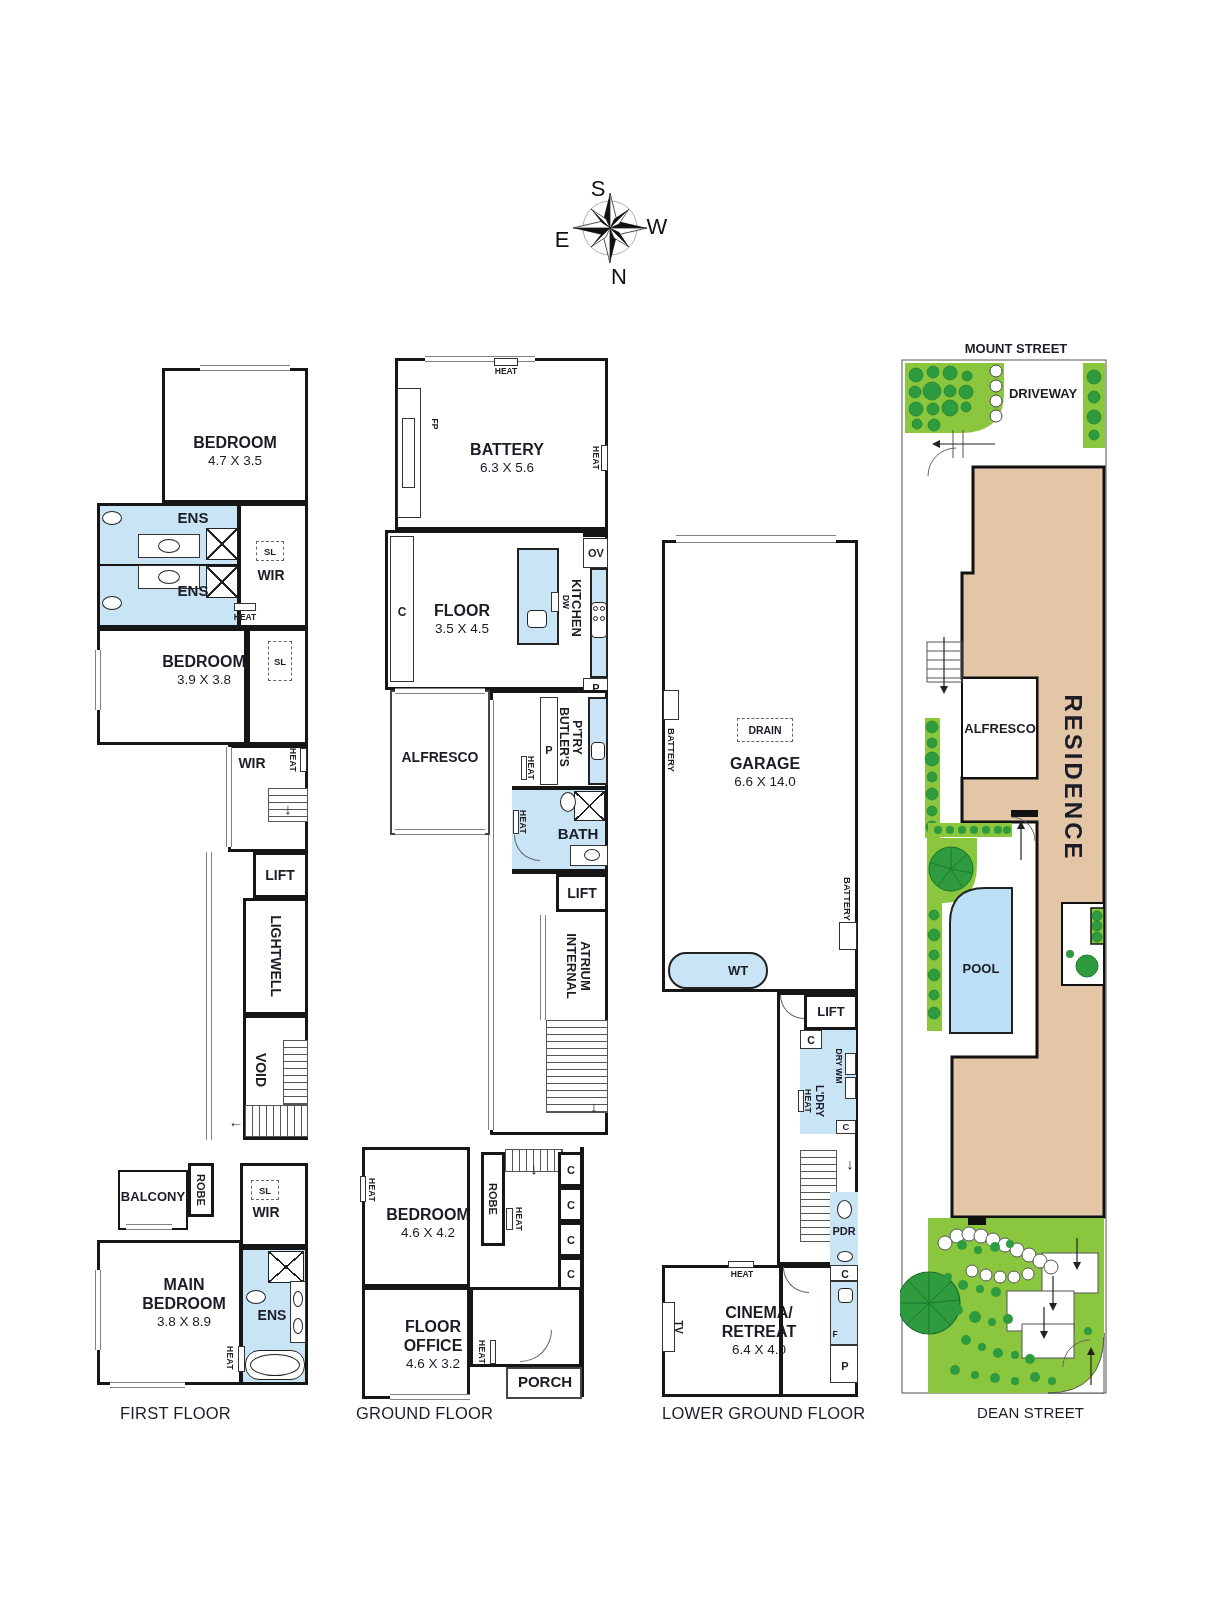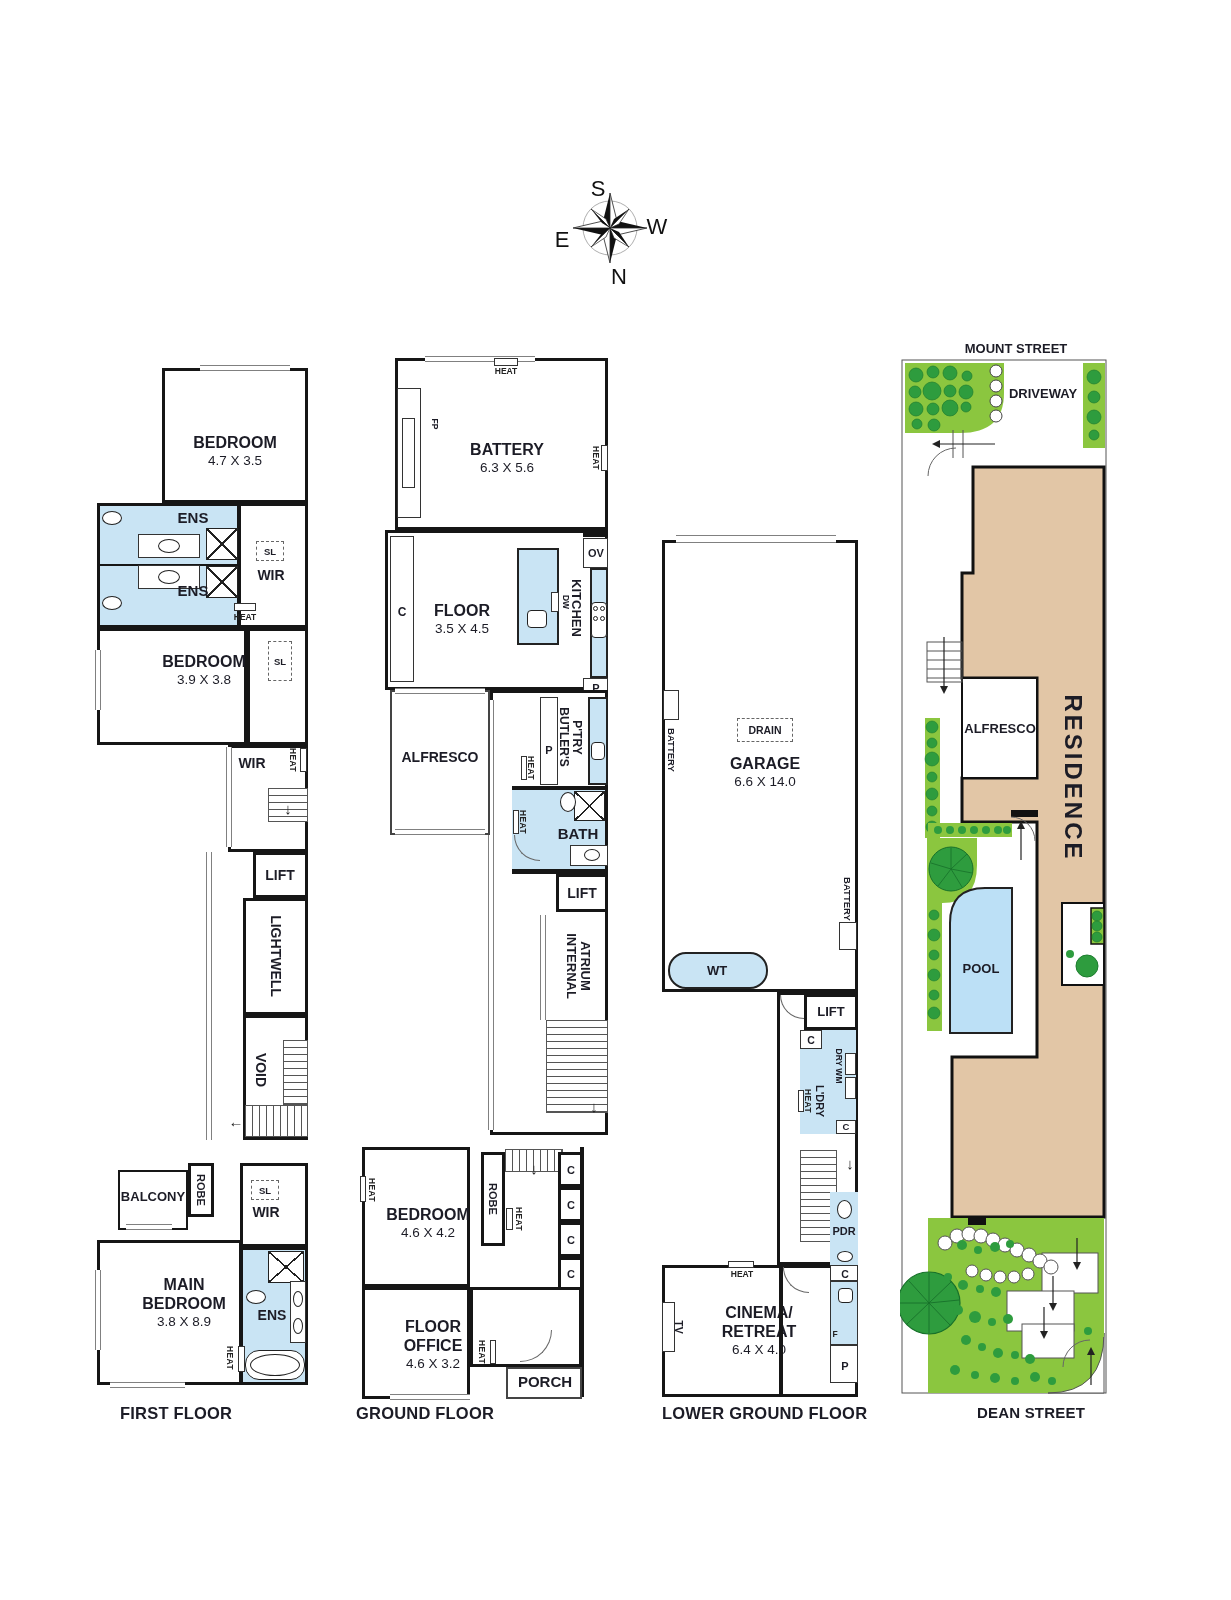--- a/index.html
+++ b/index.html
@@ -14,21 +14,21 @@
   .box{position:absolute;border:1.5px solid #333;background:#fff;box-sizing:border-box;}
   .dash{position:absolute;border:1.5px dashed #666;background:#fff;box-sizing:border-box;
         display:flex;align-items:center;justify-content:center;font-size:10px;font-weight:700;}
   .lbl{position:absolute;font-weight:600;font-size:16px;line-height:1.18;text-align:center;
        white-space:nowrap;transform:translate(-50%,-50%);}
   .vlbl{position:absolute;writing-mode:vertical-lr;font-weight:600;font-size:13px;line-height:1.1;
         text-align:center;white-space:nowrap;transform:translate(-50%,-50%);}
   .dim{font-weight:400;font-size:13.5px;}
   .s8{font-size:8.5px}.s9{font-size:9.5px}.s10{font-size:10.5px}.s11{font-size:11px}
   .s12{font-size:12px}.s13{font-size:13px}.s14{font-size:14px}.s15{font-size:15px}
-  .cap{position:absolute;font-weight:700;font-size:16.5px;white-space:nowrap;letter-spacing:.2px;}
+  .cap{position:absolute;font-weight:400;font-size:16.5px;white-space:nowrap;letter-spacing:.2px;}
   .win-h{position:absolute;height:6px;background:#fff;border-top:1.3px solid #808080;
          border-bottom:1.3px solid #808080;box-sizing:border-box;}
   .win-v{position:absolute;width:6px;background:#fff;border-left:1.3px solid #808080;
          border-right:1.3px solid #808080;box-sizing:border-box;}
   .wall-h{position:absolute;background:#161616;height:4px;}
   .wall-v{position:absolute;background:#161616;width:4px;}
   .st-h{position:absolute;border:1px solid #555;box-sizing:border-box;
         background:repeating-linear-gradient(to bottom,#fff 0 6px,#555 6px 7px);}
   .st-v{position:absolute;border:1px solid #555;box-sizing:border-box;
         background:repeating-linear-gradient(to right,#fff 0 6px,#555 6px 7px);}
@@ -281,21 +281,21 @@
   <div class="box" style="left:663px;top:690px;width:16px;height:30px"></div>
   <div class="vlbl s9" style="left:671px;top:750px">BATTERY</div>
   <div class="dash s10" style="left:737px;top:718px;width:56px;height:24px">DRAIN</div>
   <div class="lbl" style="left:765px;top:772px">
     <div>GARAGE</div>
     <div class="dim">6.6 X 14.0</div>
   </div>
   <div class="vlbl s9" style="left:847px;top:899px">BATTERY</div>
   <div class="box" style="left:839px;top:922px;width:18px;height:28px"></div>
   <div class="unit wet" style="left:668px;top:952px;width:100px;height:37px;border-radius:18px"></div>
-  <div class="lbl s13" style="left:717px;top:971px">WT</div>
+  <div class="lbl s13" style="left:738px;top:971px">WT</div>
 
   <div class="room" style="left:777px;top:992px;width:81px;height:273px"></div>
   <div class="arc-bl" style="left:780px;top:995px;width:24px;height:24px"></div>
   <div class="room" style="left:804px;top:994px;width:54px;height:36px"></div>
   <div class="lbl s13" style="left:831px;top:1012px">LIFT</div>
   <div class="abs wet" style="left:800px;top:1030px;width:56px;height:104px"></div>
   <div class="box" style="left:800px;top:1030px;width:22px;height:19px"></div>
   <div class="lbl s10" style="left:811px;top:1040px">C</div>
   <div class="box" style="left:845px;top:1053px;width:11px;height:22px"></div>
   <div class="box" style="left:845px;top:1077px;width:11px;height:22px"></div>

